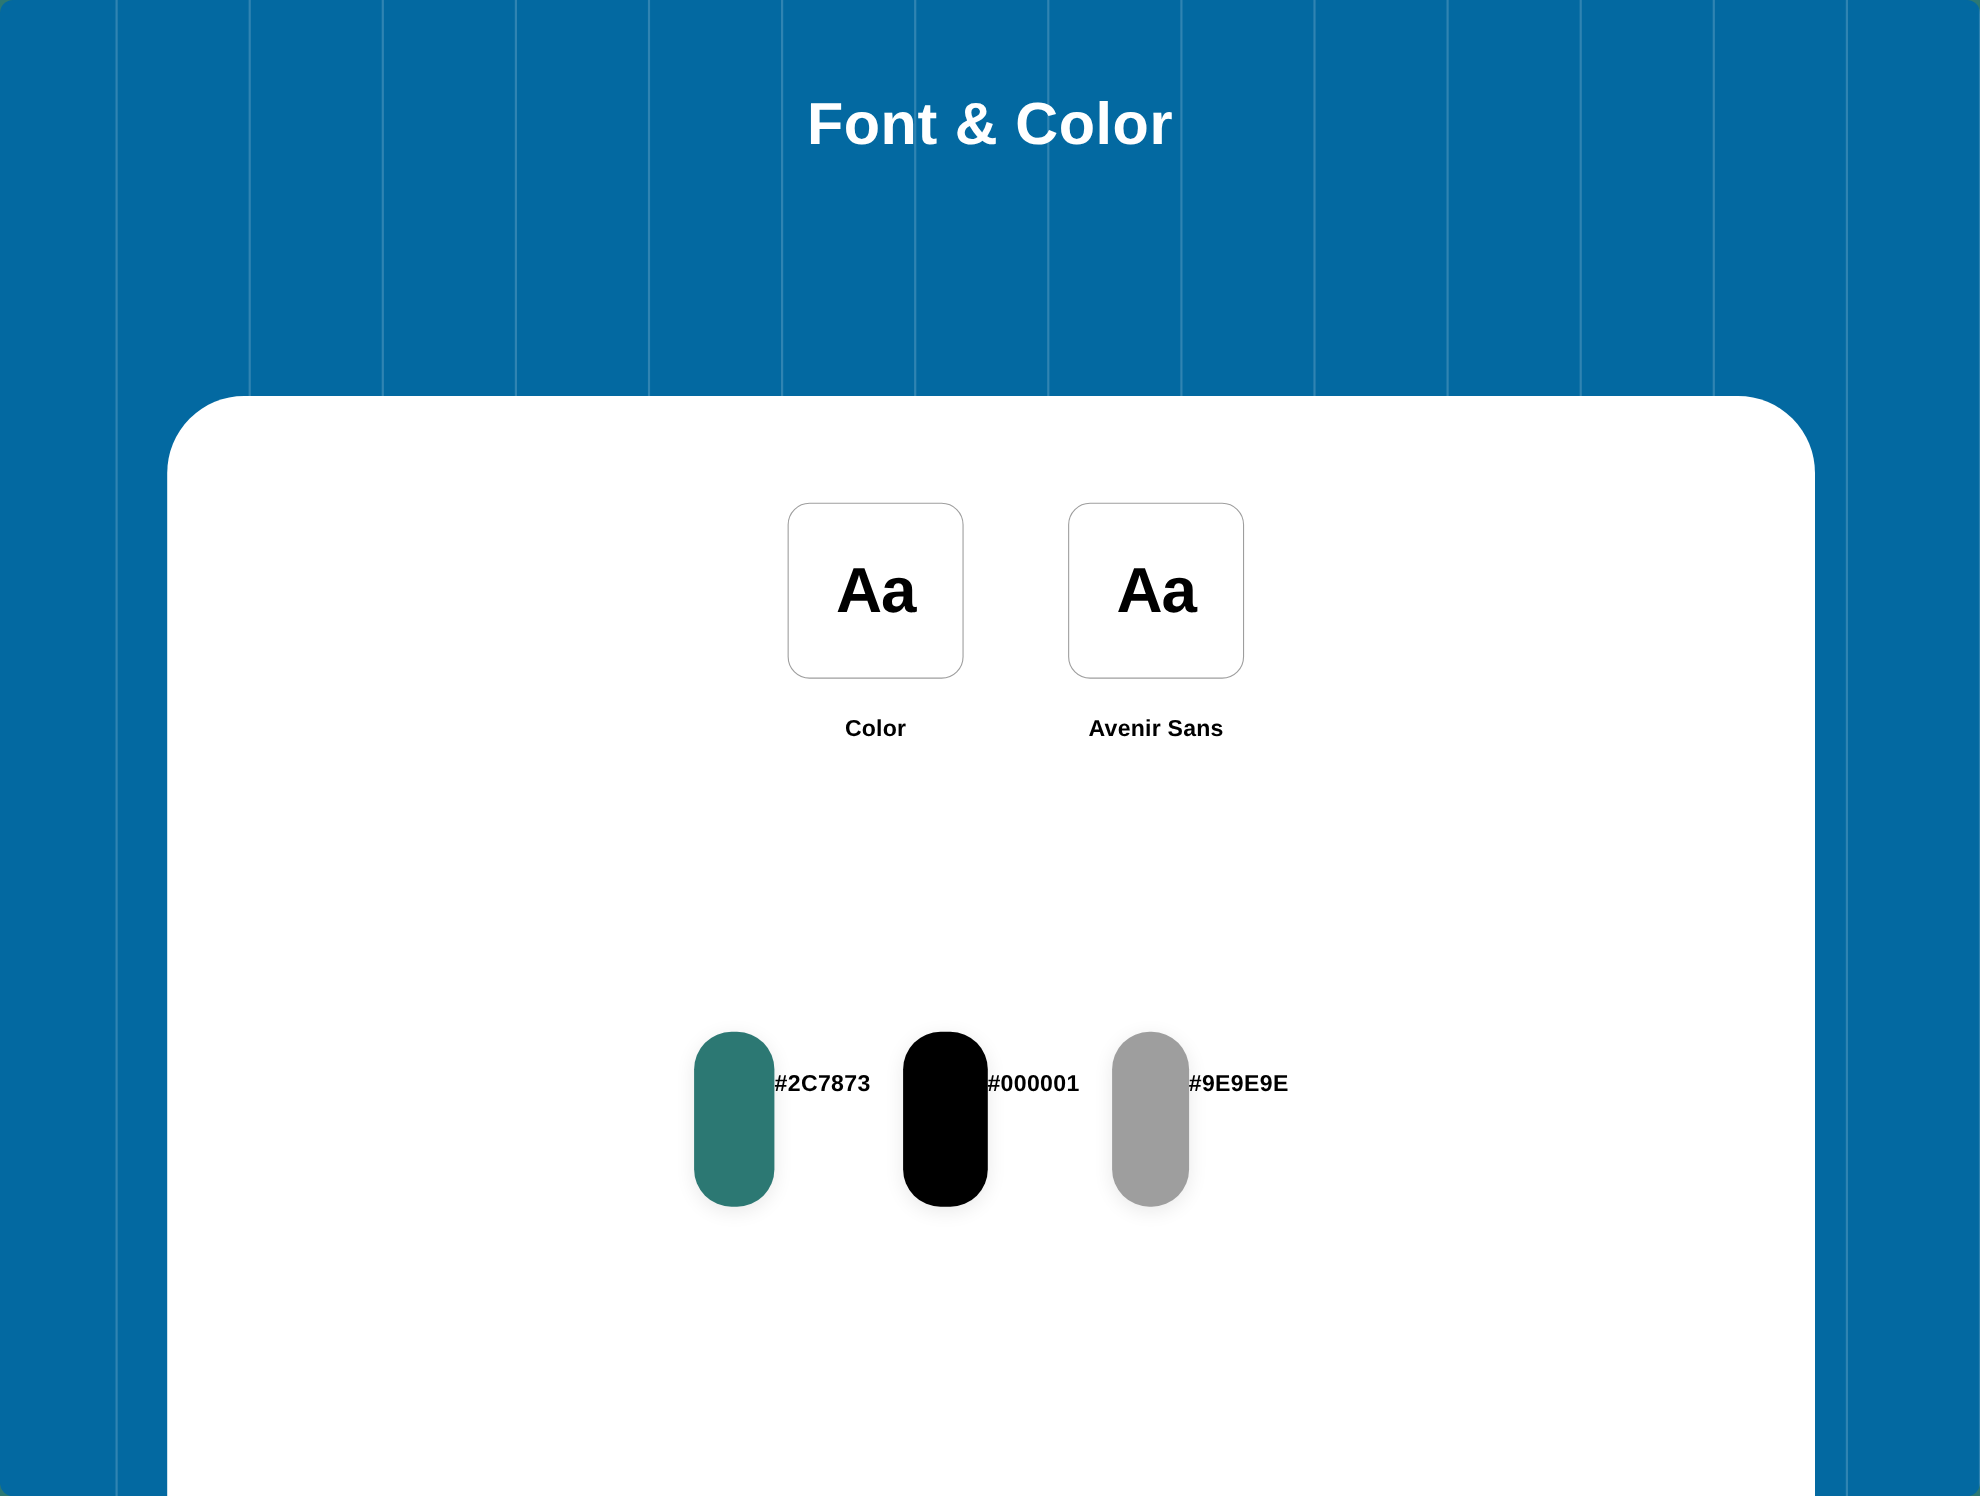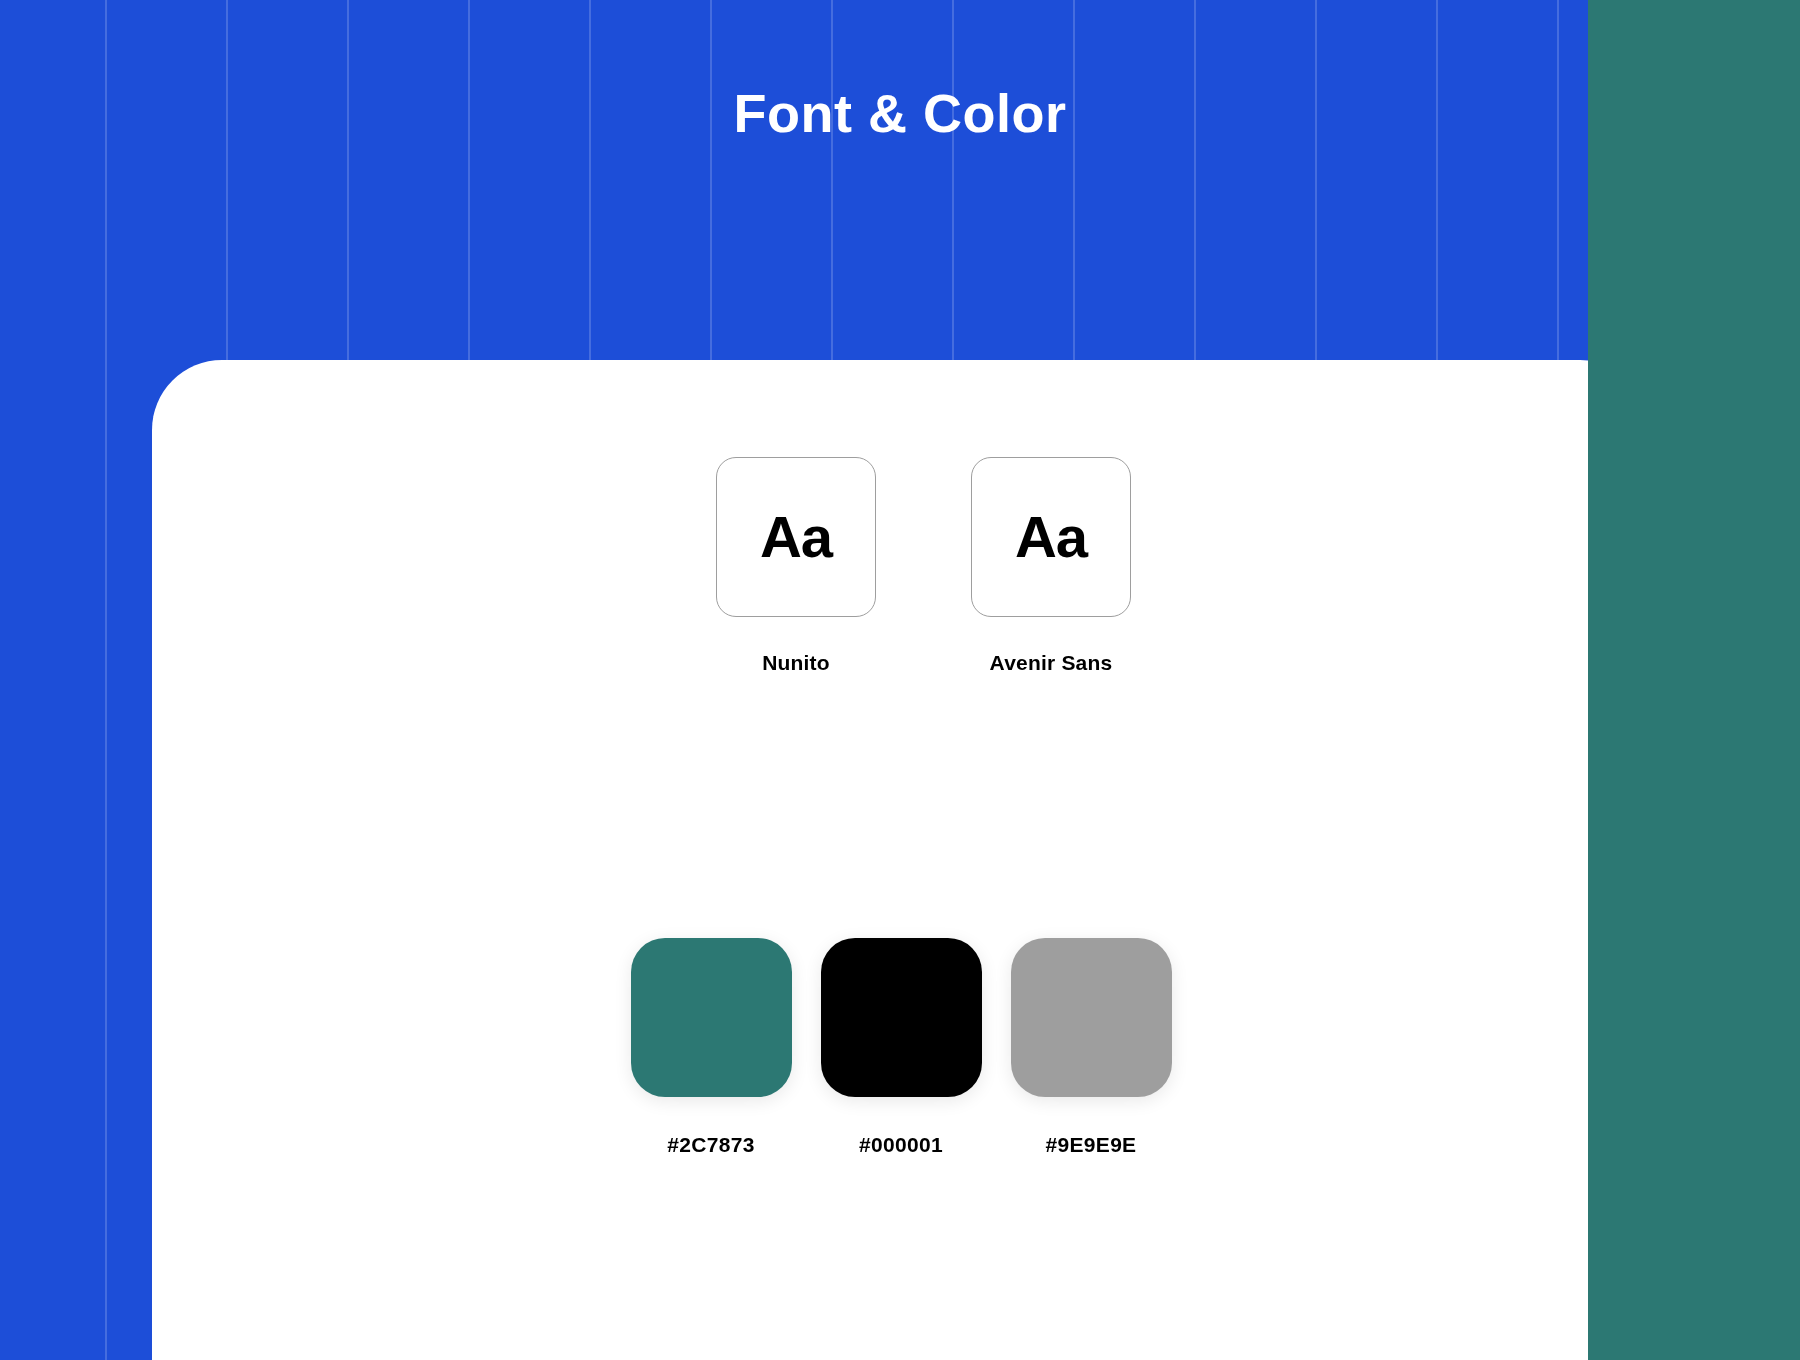--- a/index.html
+++ b/index.html
@@ -9,24 +9,25 @@
   body {
     width: 1800px;
     height: 1360px;
     overflow: hidden;
     font-family: "Liberation Sans", sans-serif;
     background: #2C7873;
   }
 
   #stage {
     position: relative;
-    width: 1588px;
+    width: 1800px;
     height: 1360px;
-    background: #1d4ed8;
+    background: #0369a1;
     overflow: hidden;
+    border-radius: 12px;
   }
 
   
   #stripes {
     position: absolute;
     inset: 0;
     pointer-events: none;
   }
   .stripe {
     position: absolute;
@@ -111,22 +112,22 @@
     left: 0;
     top: 578px;     
     width: 1498px;
     display: flex;
     justify-content: center;
     gap: 29px;
   }
   .swatch-item {
     width: 161px;
     display: flex;
-    flex-direction: column;
-    align-items: center;
+    flex-direction: row;
+    align-items: flex-start;
   }
   .swatch-chip {
     width: 161px;
     height: 159px;
     border-radius: 34px;
     box-shadow: 0 4px 18px rgba(0, 0, 0, 0.09);
   }
   .swatch-label {
     margin-top: 36px;
     font-size: 21px;
@@ -161,21 +162,21 @@
 
   <div id="page-title">Font &amp; Color</div>
 
   <div id="sheet">
 
     <div id="fonts-section">
         <div class="font-item">
           <div class="font-tile">
             <span class="font-sample">Aa</span>
           </div>
-          <div class="font-label">Nunito</div>
+          <div class="font-label">Color</div>
         </div>
         <div class="font-item">
           <div class="font-tile">
             <span class="font-sample">Aa</span>
           </div>
           <div class="font-label">Avenir Sans</div>
         </div>
       </div>
 
     <div id="palette-section">

